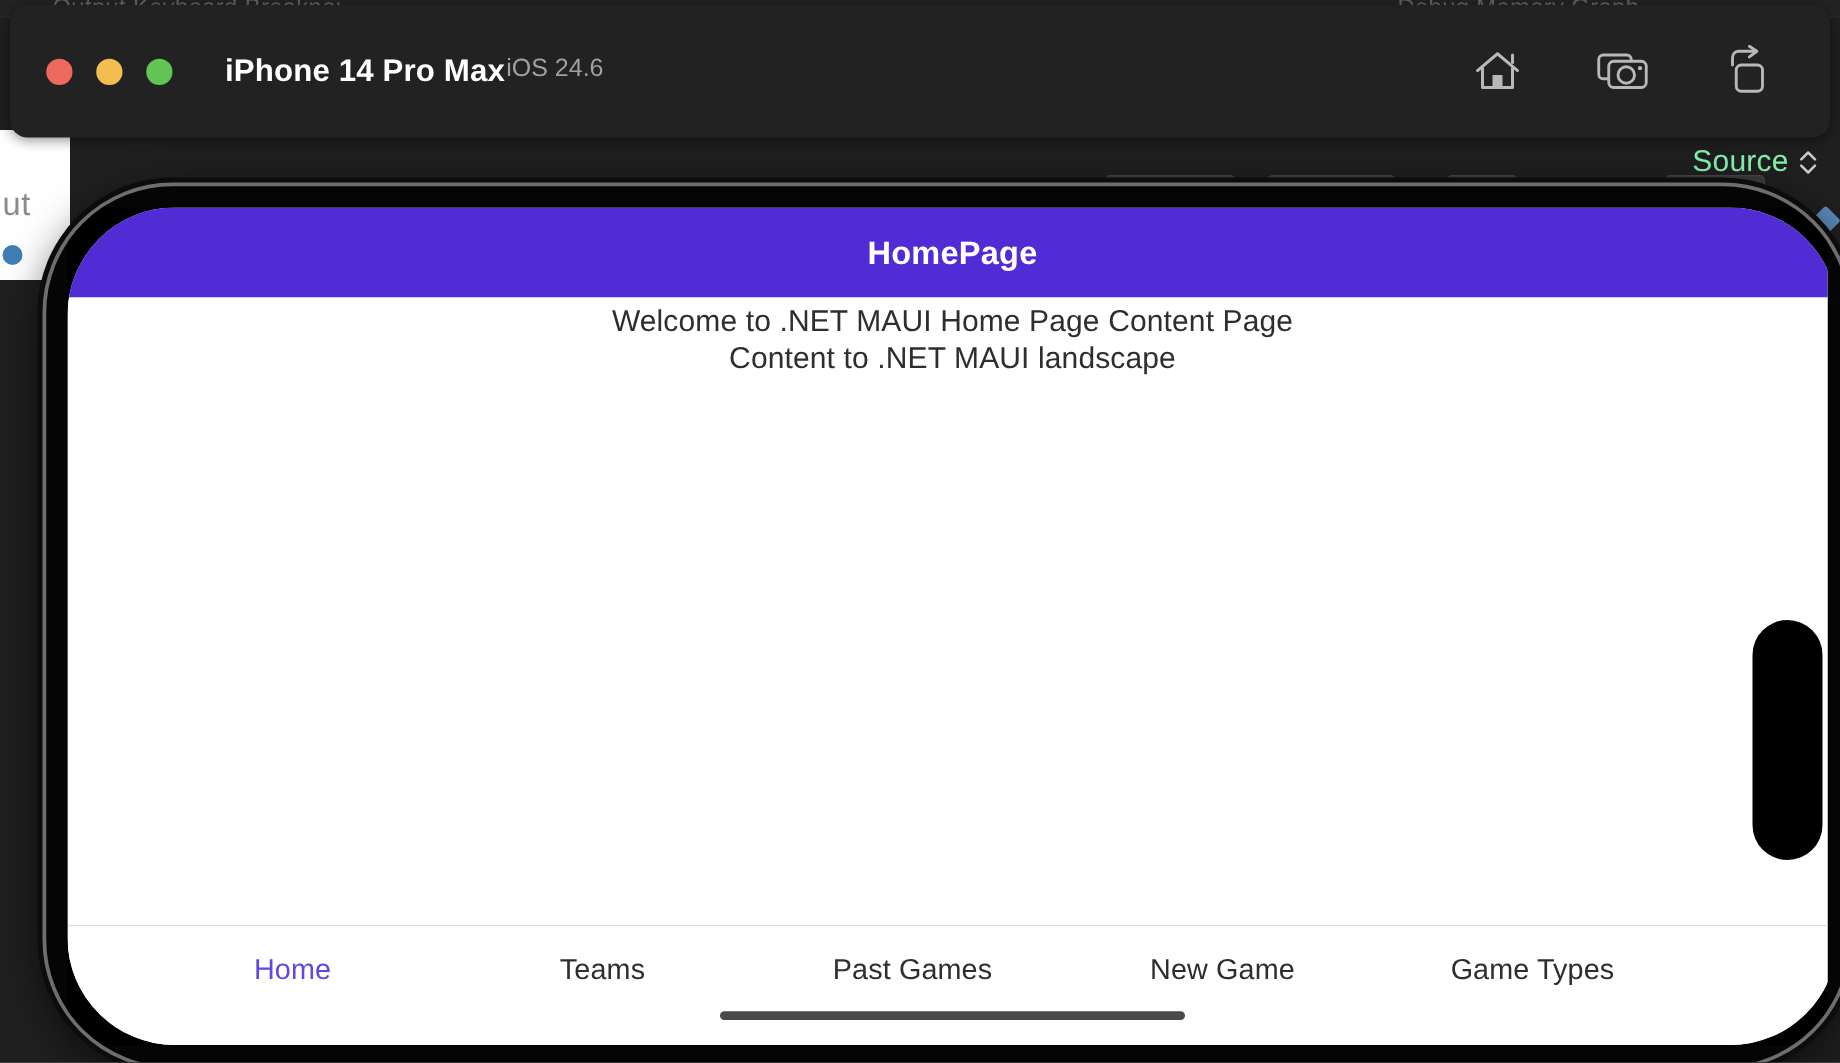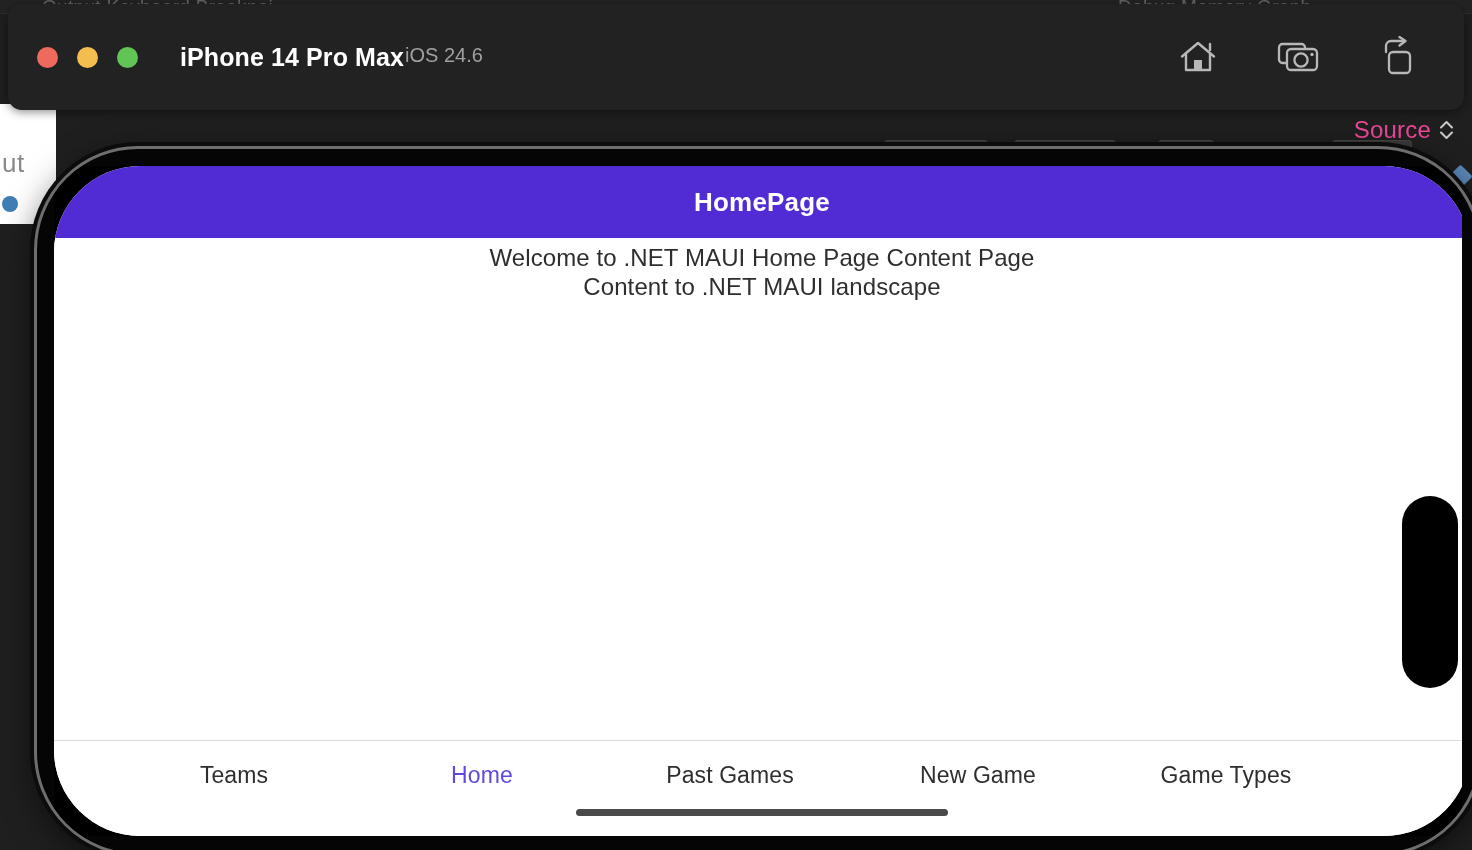--- a/index.html
+++ b/index.html
@@ -89,21 +89,21 @@
   .chip-c { left: 1158px; width: 56px; }
   .chip-d { left: 1332px; width: 80px; }
 
   .source-control {
     position: absolute;
     top: 116px;
     right: 18px;
     display: flex;
     align-items: center;
     gap: 8px;
-    color: #ec4899;
+    color: #86efac;
     font-size: 24px;
     letter-spacing: .2px;
   }
   .chev-stack {
     display: flex;
     flex-direction: column;
     gap: 2px;
     line-height: .62;
     font-size: 17px;
   }
@@ -387,22 +387,22 @@
           <span class="navbar-title">HomePage</span>
         </div>
 
         <div class="content">
           <div class="content-line">Welcome to .NET MAUI Home Page Content Page</div>
           <div class="content-line">Content to .NET MAUI landscape</div>
           <div class="dynamic-island"></div>
         </div>
 
         <div class="tabbar">
+          <span class="tab active">Home</span>
           <span class="tab">Teams</span>
-          <span class="tab active">Home</span>
           <span class="tab">Past Games</span>
           <span class="tab">New Game</span>
           <span class="tab">Game Types</span>
         </div>
 
         <div class="home-indicator"></div>
       </div>
     </div>
   </div>
 

